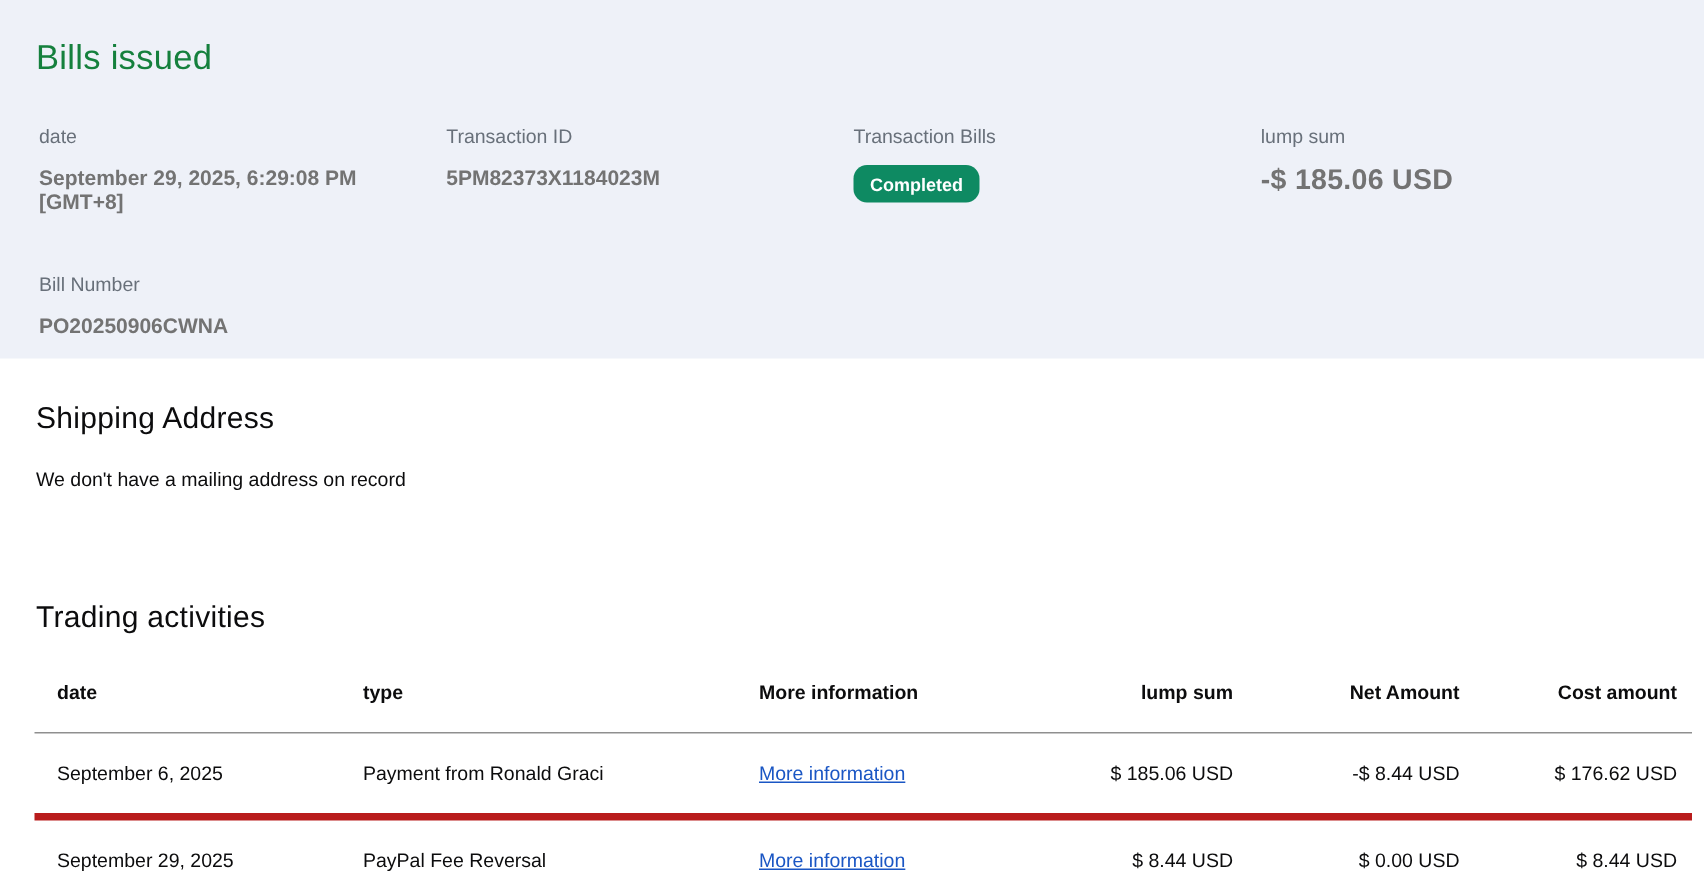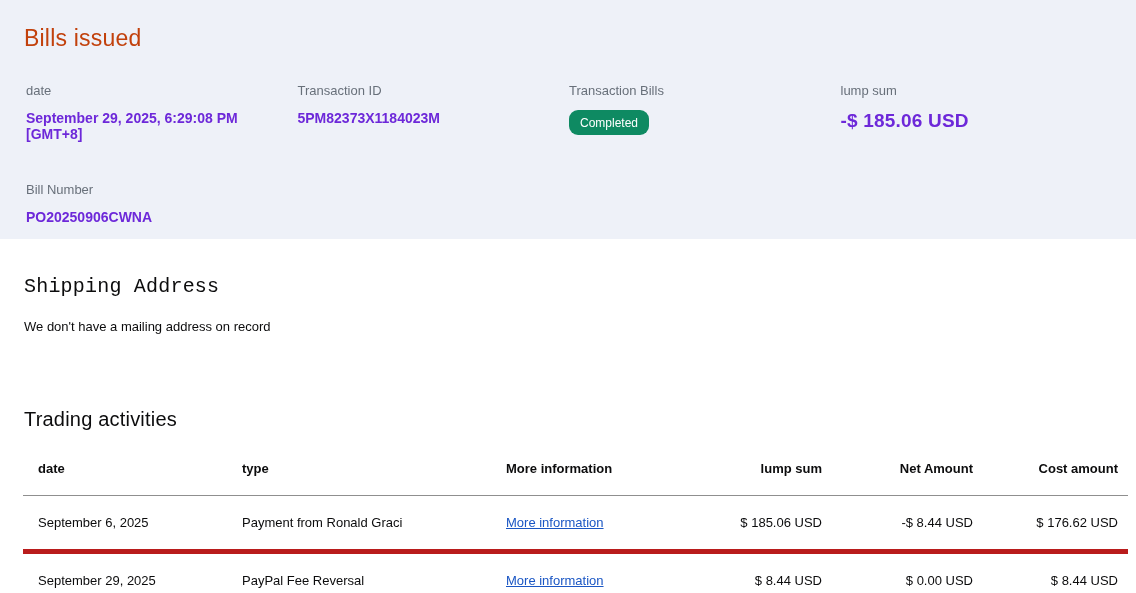--- a/index.html
+++ b/index.html
@@ -16,64 +16,64 @@
   
   .summary {
     background: #eef1f8;
     height: 239px;
     padding: 25px 24px 0 24px;
   }
   .page-title {
     margin: 0 0 31px 0;
     font-size: 23px;
     font-weight: 500;
-    color: #c2410c;
+    color: #15803d;
     letter-spacing: 0.2px;
   }
   .summary-grid {
     display: grid;
     grid-template-columns: repeat(4, 1fr);
     row-gap: 40px;
     padding-left: 2px;
   }
   .field-label {
     font-size: 13px;
     color: #68707a;
     margin-bottom: 12px;
   }
   .field-value {
     font-size: 14px;
     font-weight: 600;
-    color: #6d28d9;
+    color: #737373;
   }
   .field-value.big {
     font-size: 19px;
     font-weight: 700;
     letter-spacing: 0.2px;
   }
   .status-badge {
     display: inline-block;
     background: #0e8a62;
     color: #ffffff;
     font-size: 12px;
-    font-weight: 400;
+    font-weight: 700;
     line-height: 1;
     padding: 7px 11px 6px;
     border-radius: 9px;
   }
 
   
   .section-title {
     font-size: 20px;
     font-weight: 500;
     color: #0c0c0d;
     letter-spacing: 0.2px;
   }
   .shipping { padding: 28px 24px 0 24px; }
-  .shipping .section-title { margin: 8px 0 21px 0; font-family: Liberation Mono, monospace; }
+  .shipping .section-title { margin: 1px 0 21px 0; }
   .shipping-message { margin: 0; font-size: 13px; color: #0c0c0d; }
 
   .trading { padding-top: 62px; }
   .trading .section-title { margin: 12px 24px 30px 24px; }
 
   
   .table { margin: 0 8px 0 23px; }
   .trow {
     display: grid;
     grid-template-columns: 204px 264px 1fr 150px 151px 145px;

